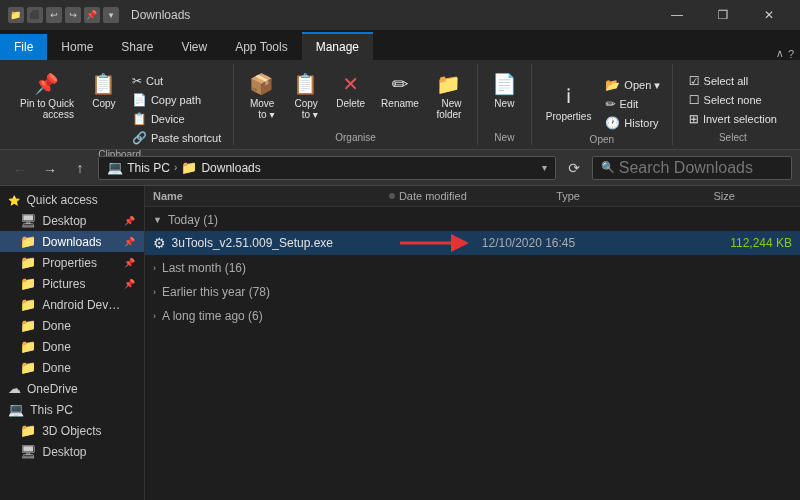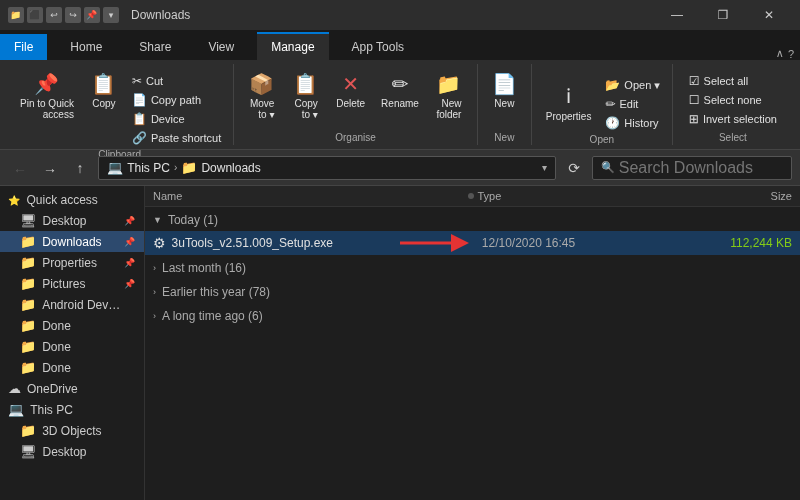--- a/index.html
+++ b/index.html
@@ -8,21 +8,21 @@
     
     .title-bar { height: 30px; background: #2d2d2d; display: flex; align-items: center; justify-content: space-between; padding: 0 8px; }
     .title-bar-left { display: flex; align-items: center; gap: 4px; }
     .title-bar-icons { display: flex; gap: 3px; align-items: center; }
     .tb-icon { width: 16px; height: 16px; background: #555; border-radius: 2px; display: flex; align-items: center; justify-content: center; font-size: 9px; color: #ccc; }
     .title-bar-title { color: #ccc; font-size: 12px; margin-left: 8px; }
     .title-bar-controls { display: flex; gap: 0; }
     .win-btn { width: 46px; height: 30px; display: flex; align-items: center; justify-content: center; font-size: 12px; color: #ccc; background: transparent; border: none; cursor: pointer; }
 
     
-    .ribbon-tabs { height: 30px; background: #1a1a1a; display: flex; align-items: flex-end; padding-left: 0; gap: 9px; }
+    .ribbon-tabs { height: 30px; background: #1a1a1a; display: flex; align-items: flex-end; padding-left: 0; }
     .rtab { padding: 6px 14px; font-size: 12px; cursor: pointer; color: #ccc; border: none; background: transparent; }
     .rtab.file-tab { background: #0078d4; color: #fff; padding: 6px 14px; }
     .rtab.manage-tab { background: #2d2d2d; color: #fff; border-top: 2px solid #0078d4; }
 
     
     .ribbon { height: 90px; background: #2d2d2d; border-bottom: 1px solid #444; display: flex; align-items: stretch; padding: 4px 6px; gap: 0; }
     .ribbon-section { display: flex; flex-direction: column; align-items: center; border-right: 1px solid #444; padding: 0 8px; min-width: 60px; }
     .ribbon-section-label { font-size: 10px; color: #aaa; margin-top: auto; padding-top: 2px; padding-bottom: 2px; }
     .ribbon-buttons { display: flex; gap: 2px; align-items: flex-start; padding-top: 4px; flex: 1; }
     .ribbon-btn-large { display: flex; flex-direction: column; align-items: center; justify-content: center; gap: 2px; padding: 4px 6px; cursor: pointer; border-radius: 3px; min-width: 40px; }
@@ -57,24 +57,24 @@
     .sidebar-item .folder-icon { font-size: 13px; }
     .sidebar-item .pin-icon { font-size: 9px; color: #888; margin-left: auto; }
     .sidebar-item .star-icon { font-size: 10px; color: #0078d4; }
 
     
     .file-list { flex: 1; background: #1e1e1e; overflow-y: auto; }
     .file-list::-webkit-scrollbar { width: 6px; }
     .file-list::-webkit-scrollbar-track { background: #1e1e1e; }
     .file-list::-webkit-scrollbar-thumb { background: #444; }
     .file-list-header { display: flex; align-items: center; padding: 4px 8px; border-bottom: 1px solid #333; background: #252525; font-size: 11px; color: #aaa; position: sticky; top: 0; }
-    .col-name { flex: 3; }
+    .col-name { flex: 3; font-weight: bold; }
     .col-date { flex: 2; }
     .col-type { flex: 2; }
-    .col-size { flex: 1; text-align: right; }
+    .col-size { flex: 1; }
     .group-header { display: flex; align-items: center; gap: 6px; padding: 6px 8px 4px 8px; font-size: 12px; color: #aaa; cursor: pointer; }
     .group-arrow { font-size: 9px; }
     .file-row { display: flex; align-items: center; padding: 4px 8px; cursor: pointer; font-size: 12px; position: relative; }
     .file-row.selected { background: #1a3a5c; }
     .file-icon { font-size: 14px; margin-right: 6px; color: #e0e0e0; }
     .file-name { flex: 3; color: #e0e0e0; }
     .file-date { flex: 2; color: #aaa; }
     .file-type { flex: 2; color: #aaa; }
     .file-size { flex: 1; color: #84cc16; text-align: right; }
     .red-arrow { position: absolute; left: 250px; top: 50%; transform: translateY(-50%); }
@@ -102,22 +102,22 @@
     <button class="win-btn">❐</button>
     <button class="win-btn close">✕</button>
   </div>
 </div>
 
 <div class="ribbon-tabs">
   <button class="rtab file-tab">File</button>
   <button class="rtab">Home</button>
   <button class="rtab">Share</button>
   <button class="rtab">View</button>
+  <button class="rtab">App Tools</button>
   <button class="rtab manage-tab">Manage</button>
-  <button class="rtab">App Tools</button>
   <div style="flex:1; display:flex; align-items:center; justify-content:flex-end; padding-right:6px; gap:4px;">
     <span style="font-size:11px; color:#aaa;">∧</span>
     <span style="font-size:11px; color:#aaa;">?</span>
   </div>
 </div>
 
 <div class="ribbon">
 
   <div class="ribbon-section" style="min-width:160px;">
     <div class="ribbon-buttons" style="gap:4px;">
@@ -312,20 +312,21 @@
       <span class="folder-icon">🖥</span>
       <span>Desktop</span>
     </div>
   </div>
 
   <div class="file-list">
 
     <div class="file-list-header">
       <span class="col-name">Name</span>
       <span style="width:6px; height:6px; background:#555; border-radius:50%; margin-right:4px; align-self:center;"></span>
+      <span class="col-date">Date modified</span>
       <span class="col-type">Type</span>
       <span class="col-size">Size</span>
     </div>
 
     <div class="group-header">
       <span class="group-arrow">▼</span>
       <span>Today (1)</span>
     </div>
     <div class="file-row selected">
       <span class="file-icon">⚙</span>

